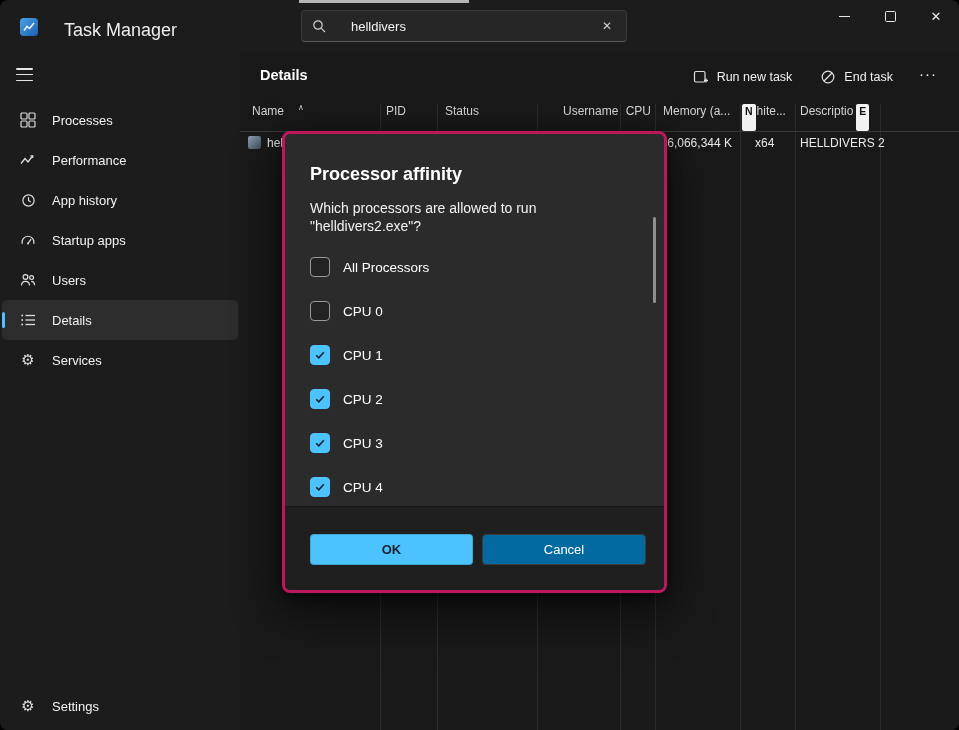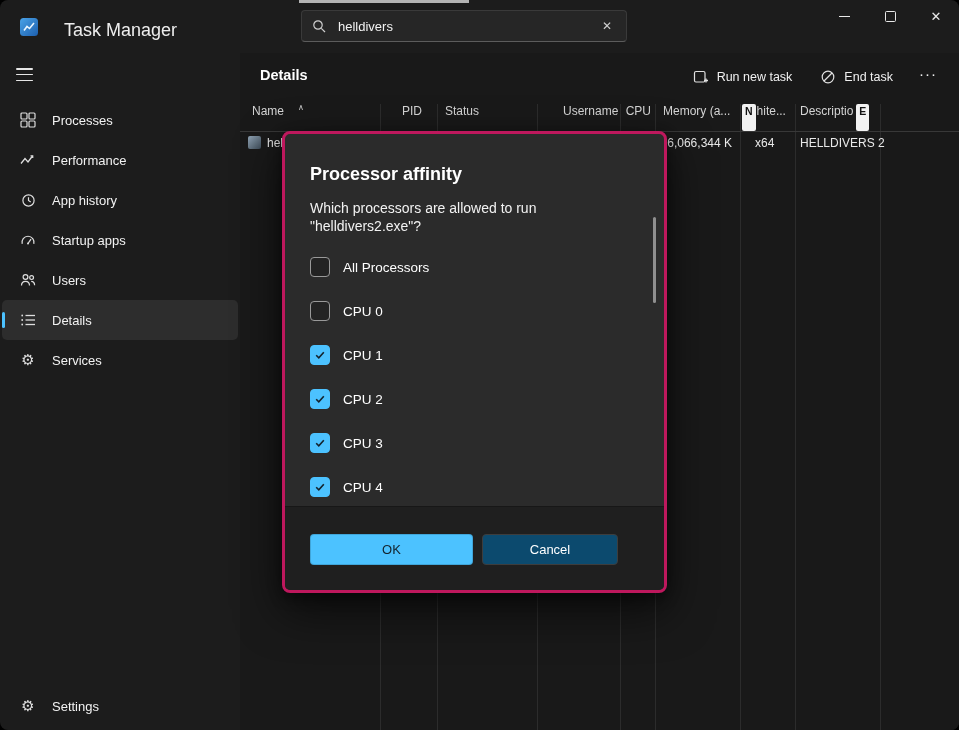--- a/index.html
+++ b/index.html
@@ -9,21 +9,21 @@
     font-family:"Liberation Sans","DejaVu Sans",sans-serif;
     --accent:#4cc2ff;
   }
   
   .titlebar{position:absolute;left:0;top:0;right:0;height:53px;}
   .top-sliver{position:absolute;left:299px;top:0;width:170px;height:3px;background:#cfcfcf;opacity:.85;}
   .applogo{position:absolute;left:20px;top:18px;width:18px;height:18px;}
   .apptitle{position:absolute;left:64px;top:20px;font-size:18px;color:#ededed;}
   .searchbox{position:absolute;left:301px;top:10px;width:326px;height:32px;box-sizing:border-box;
     background:#262626;border:1px solid #3a3a3a;border-bottom-color:#5c5c5c;border-radius:4px;
-    display:flex;align-items:center;padding:0 10px;gap:10px;}
+    display:flex;align-items:center;padding:0 10px;gap:23px;}
   .searchbox input{flex:1;background:transparent;border:none;outline:none;color:#f2f2f2;
     font-size:13px;font-family:inherit;}
   .clearbtn{color:#cfcfcf;font-size:12px;cursor:pointer;padding:2px 4px;}
   .winbtns{position:absolute;right:0;top:0;display:flex;}
   .winbtn{width:46px;height:32px;display:flex;align-items:center;justify-content:center;color:#e8e8e8;}
   .minline{display:block;width:11px;height:1px;background:#e8e8e8;}
   .maxbox{display:block;width:9px;height:9px;border:1px solid #e8e8e8;border-radius:1.5px;}
   .winbtn.close{font-size:13px;}
   
   .sidebar{position:absolute;left:0;top:53px;bottom:0;width:240px;}
@@ -65,22 +65,22 @@
   .cb{width:20px;height:20px;box-sizing:border-box;border:1px solid #999;border-radius:4px;
     background:#232323;display:flex;align-items:center;justify-content:center;flex:0 0 20px;}
   .cb svg{display:none;}
   .cbrow.checked .cb{background:var(--accent);border-color:var(--accent);}
   .cbrow.checked .cb svg{display:block;}
   .cblabel{font-size:13.5px;color:#fff;}
   .dlg-scroll{position:absolute;right:8px;top:83px;width:3px;height:86px;border-radius:2px;background:#8f8f8f;cursor:pointer;}
   .dlg-footer{position:absolute;left:0;right:0;bottom:0;height:83px;background:#1f1f1f;border-top:1px solid #171717;}
   .btn{position:absolute;top:27px;height:31px;border-radius:4px;font-size:13px;display:flex;
     align-items:center;justify-content:center;cursor:pointer;box-sizing:border-box;font-family:inherit;}
-  .btn.ok{left:25px;width:163px;background:var(--accent);color:#14232d;font-weight:400;border:1px solid rgba(0,0,0,.15);}
-  .btn.cancel{left:197px;width:136px;background:#0c4a6e;border:1px solid #3d3d3d;color:#fff;}
+  .btn.ok{left:25px;width:163px;background:var(--accent);color:#14232d;font-weight:700;border:1px solid rgba(0,0,0,.15);}
+  .btn.cancel{left:197px;width:164px;background:#0369a1;border:1px solid #3d3d3d;color:#fff;}
 </style>
 </head>
 <body>
 
 <div class="app" style="--accent: #4cc2ff;">
 
   <div class="top-sliver"></div>
 
   <div class="titlebar">
     <span class="applogo">
@@ -220,21 +220,21 @@
     <div class="vline" style="left:415px"></div>
     <div class="vline" style="left:500px"></div>
     <div class="vline" style="left:555px"></div>
     <div class="vline" style="left:640px"></div>
 
     <div class="thead">
       <span class="sortmark">∧</span>
       <div class="hcell" style="left:0;width:140px;padding-left:12px">
         <span>Name</span>
       </div>
-      <div class="hcell" style="left:140px;width:57px;padding-left:22px">
+      <div class="hcell" style="left:140px;width:57px;padding-left:6px">
         <span>PID</span>
       </div>
       <div class="hcell" style="left:197px;width:100px;padding-left:8px">
         <span>Status</span>
       </div>
       <div class="hcell" style="left:297px;width:83px;padding-left:26px">
         <span>Username</span>
       </div>
       <div class="hcell" style="left:380px;width:35px;justify-content:flex-end;padding-right:4px">
         <span>CPU</span>

